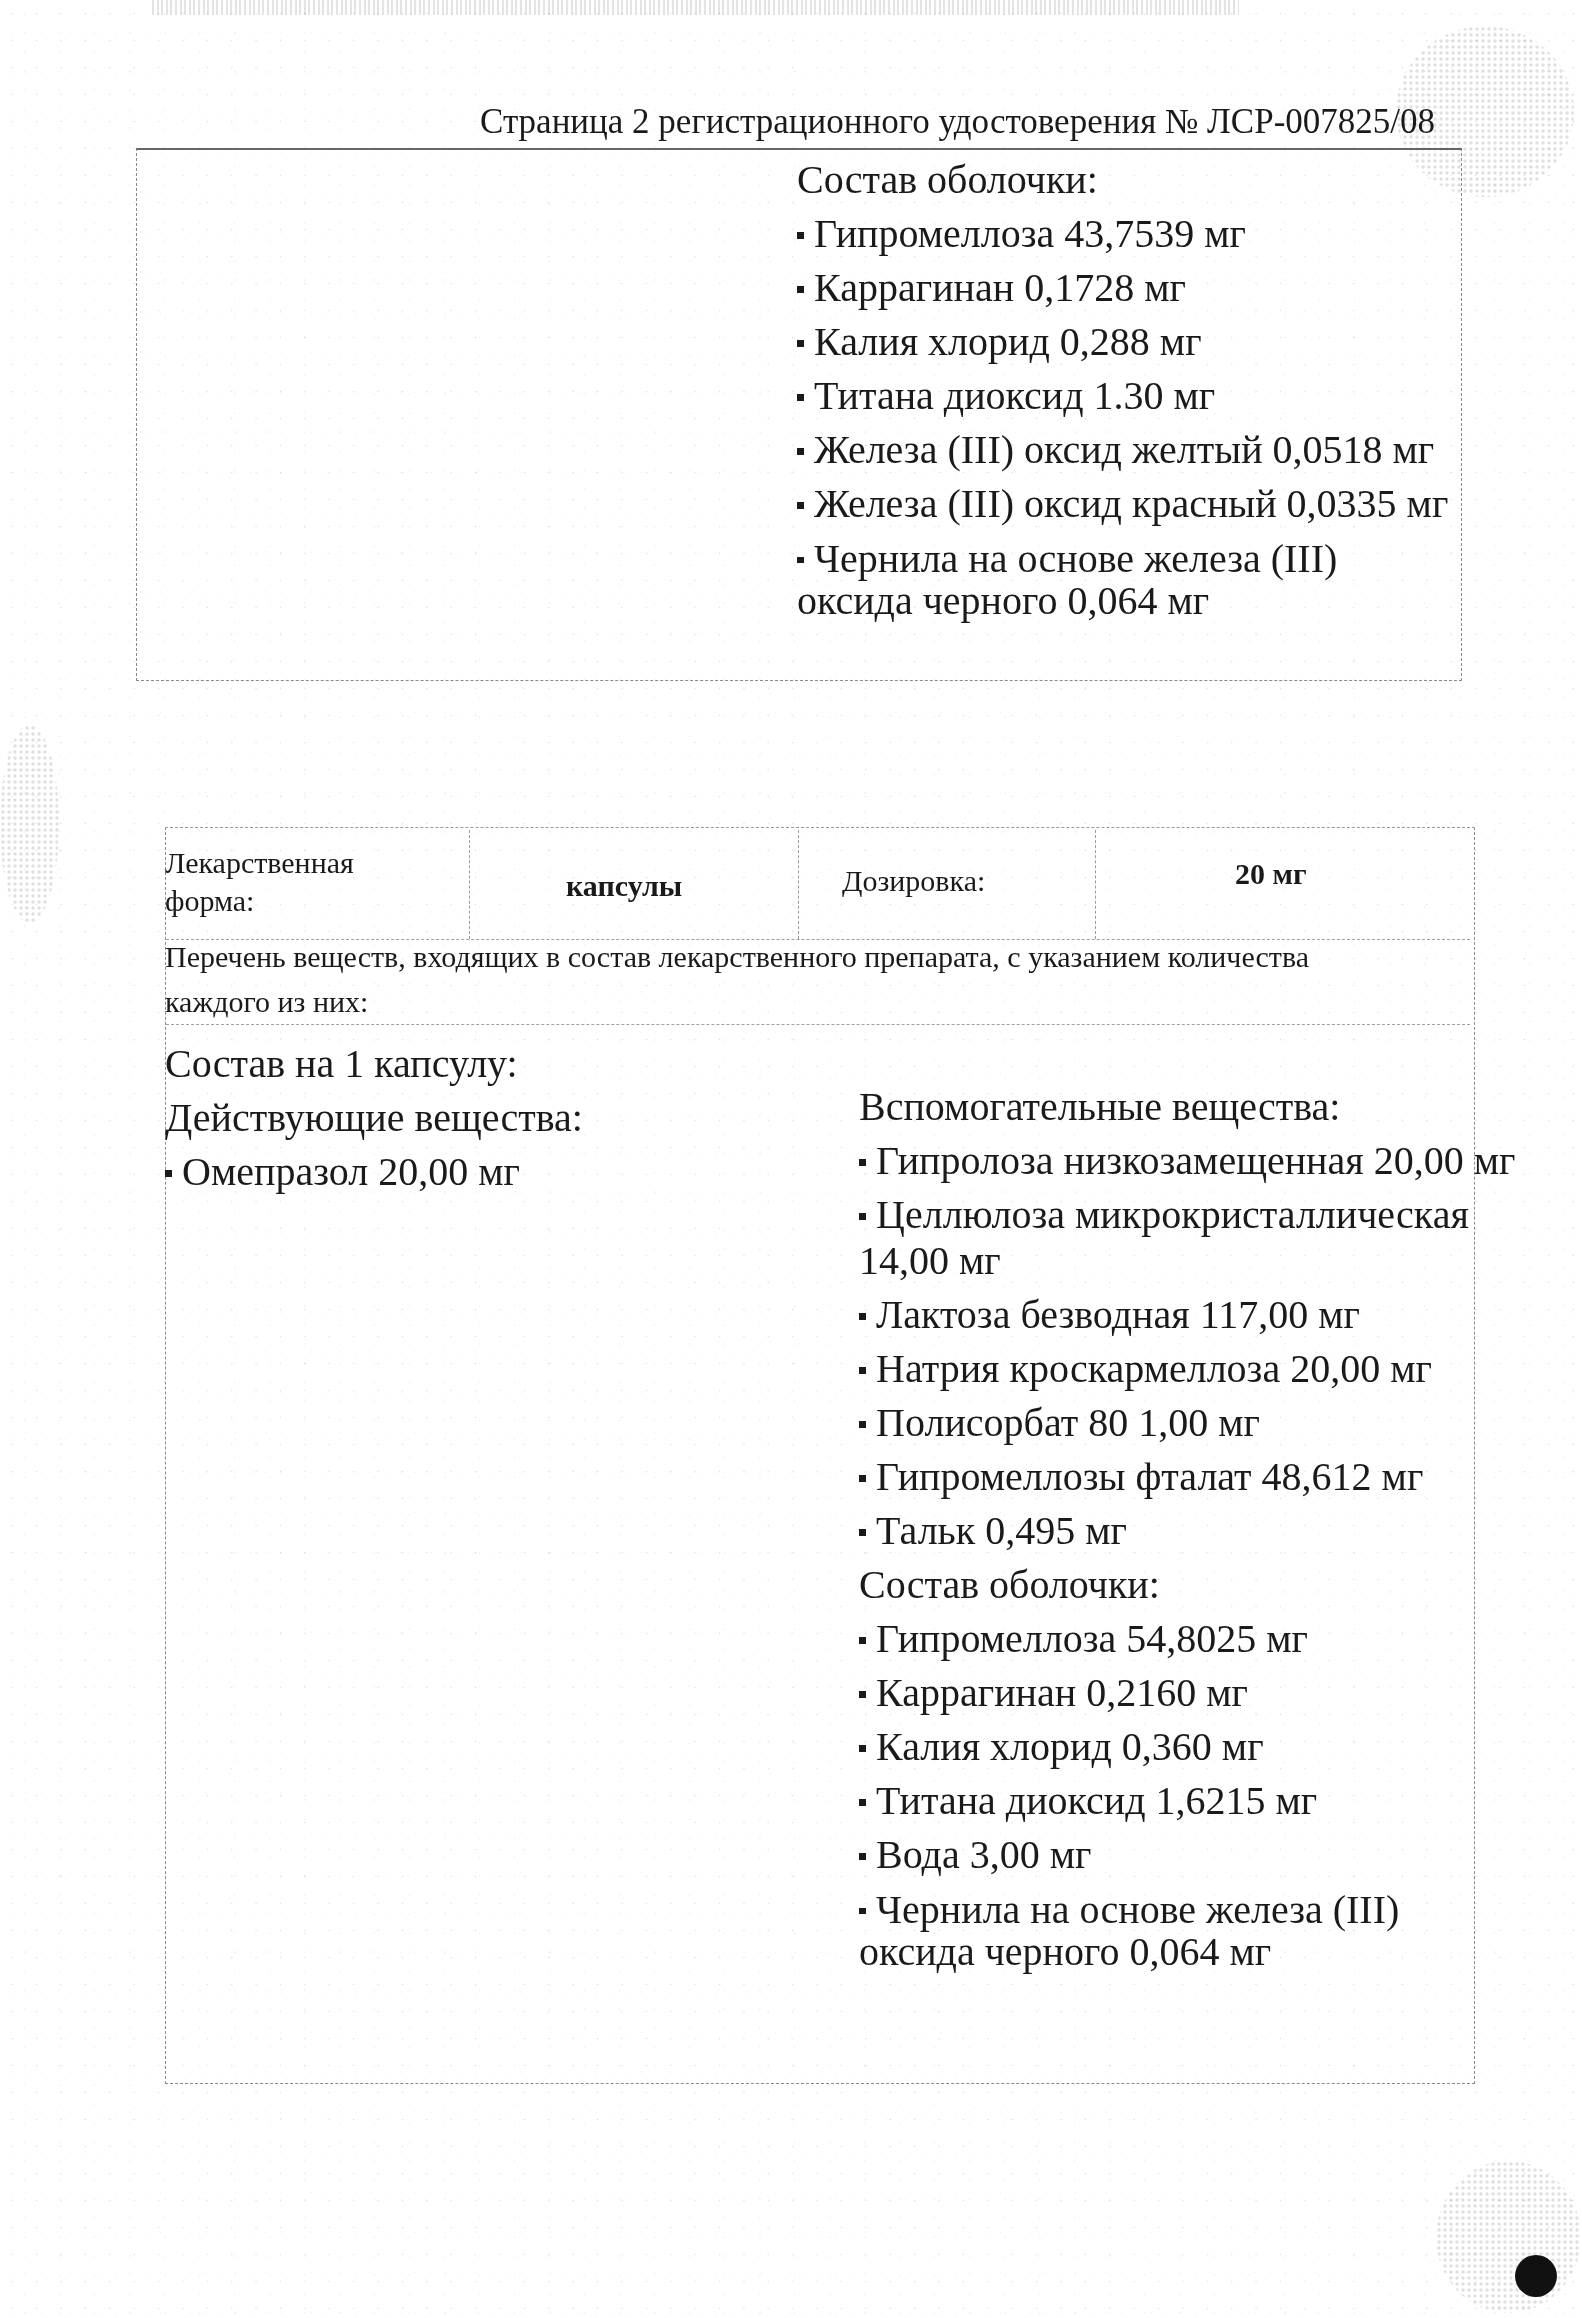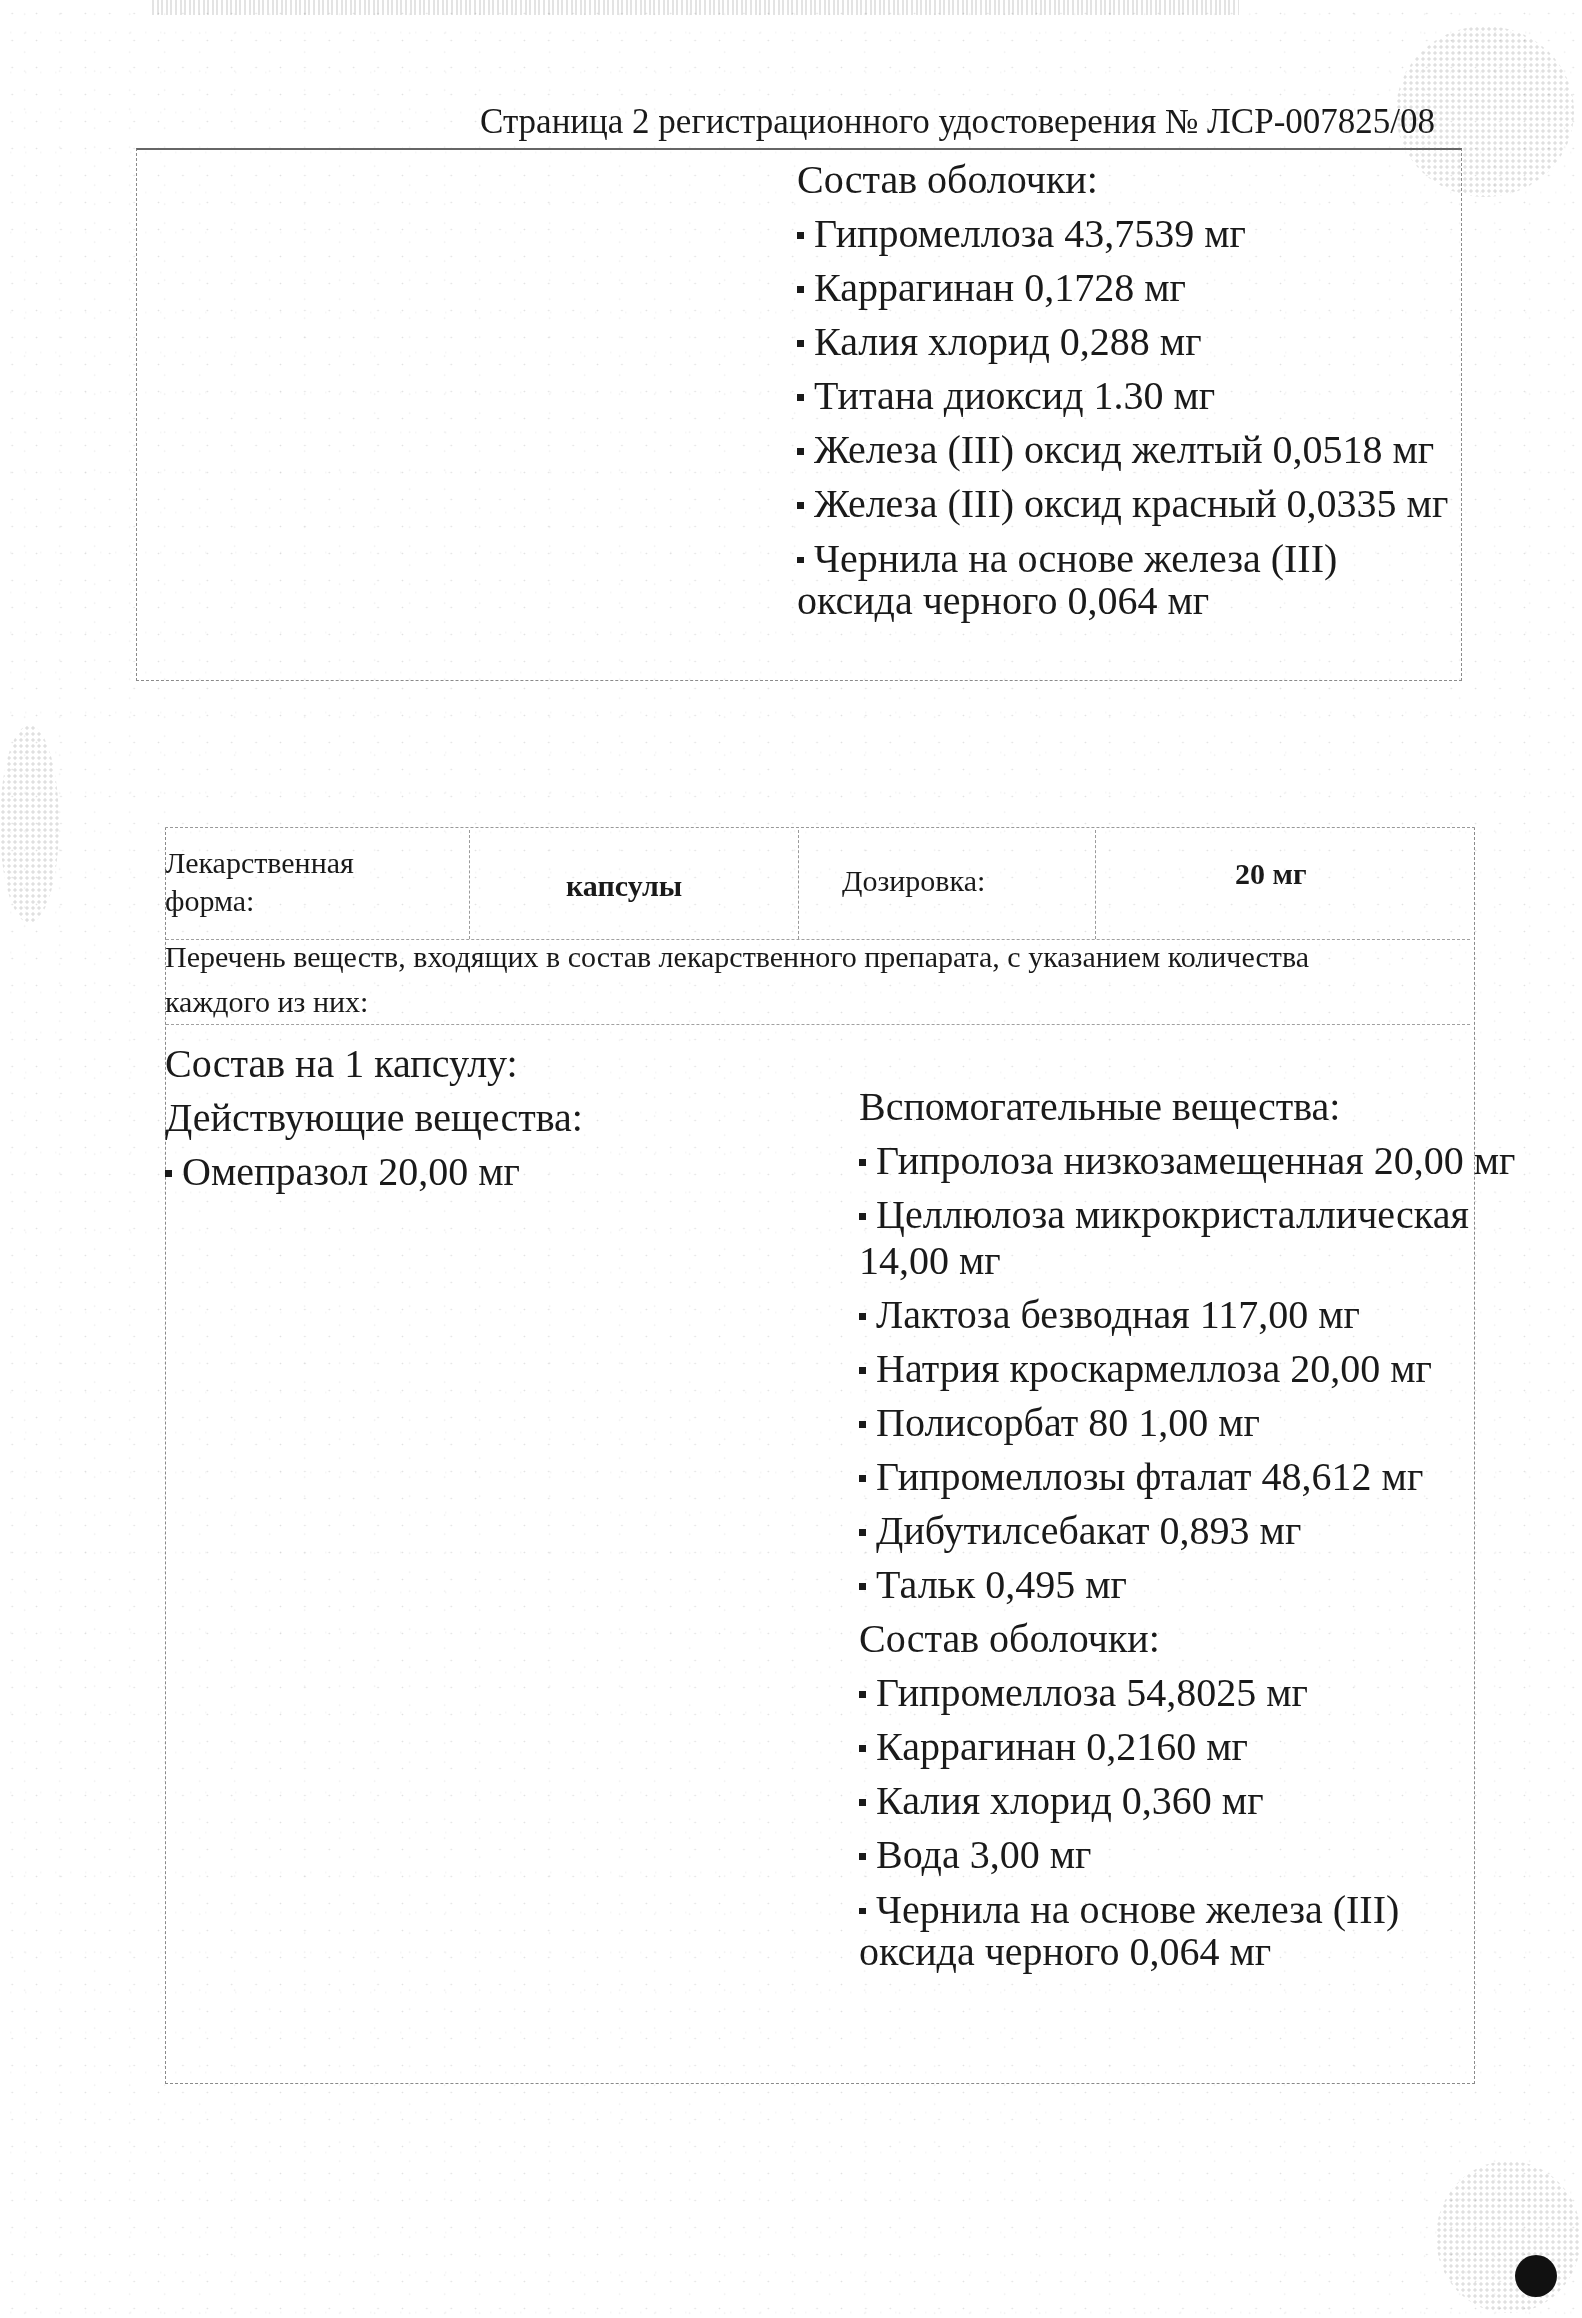--- a/index.html
+++ b/index.html
@@ -104,24 +104,24 @@
 </div>
 
 <div class="col" style="left:823px; top:1080px; width:659px;margin-left:36px;">
   <div>Вспомогательные вещества:</div>
   <div class="bullet">Гипролоза низкозамещенная 20,00 мг</div>
   <div class="bullet wrap" style="width:646px; line-height:46px; padding-top:4px; padding-bottom:4px;">Целлюлоза микрокристаллическая 14,00 мг</div>
   <div class="bullet">Лактоза безводная 117,00 мг</div>
   <div class="bullet">Натрия кроскармеллоза 20,00 мг</div>
   <div class="bullet">Полисорбат 80 1,00 мг</div>
   <div class="bullet">Гипромеллозы фталат 48,612 мг</div>
-  <div class="bullet">Дибутилсебакат 0,893 мг</div>
   <div class="bullet">Тальк 0,495 мг</div>
   <div>Состав оболочки:</div>
   <div class="bullet">Гипромеллоза 54,8025 мг</div>
   <div class="bullet">Каррагинан 0,2160 мг</div>
   <div class="bullet">Калия хлорид 0,360 мг</div>
+  <div class="bullet">Титана диоксид 1,6215 мг</div>
   <div class="bullet">Вода 3,00 мг</div>
   <div class="bullet wrap" style="width:632px;">Чернила на основе железа (III) оксида черного 0,064 мг</div>
 </div>
 
 <div class="dot"></div>
 
 
 </body></html>

